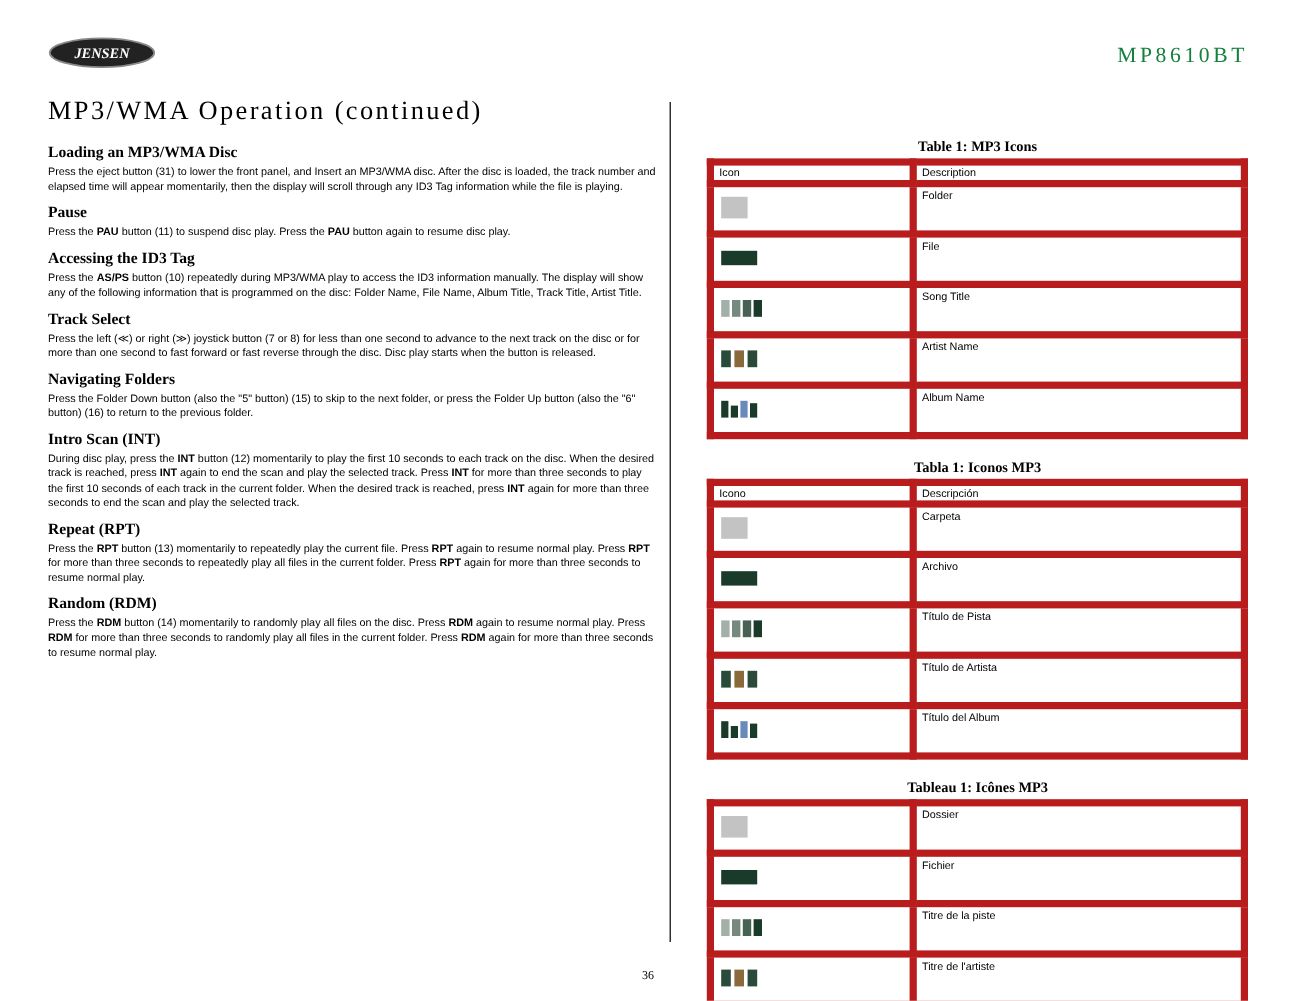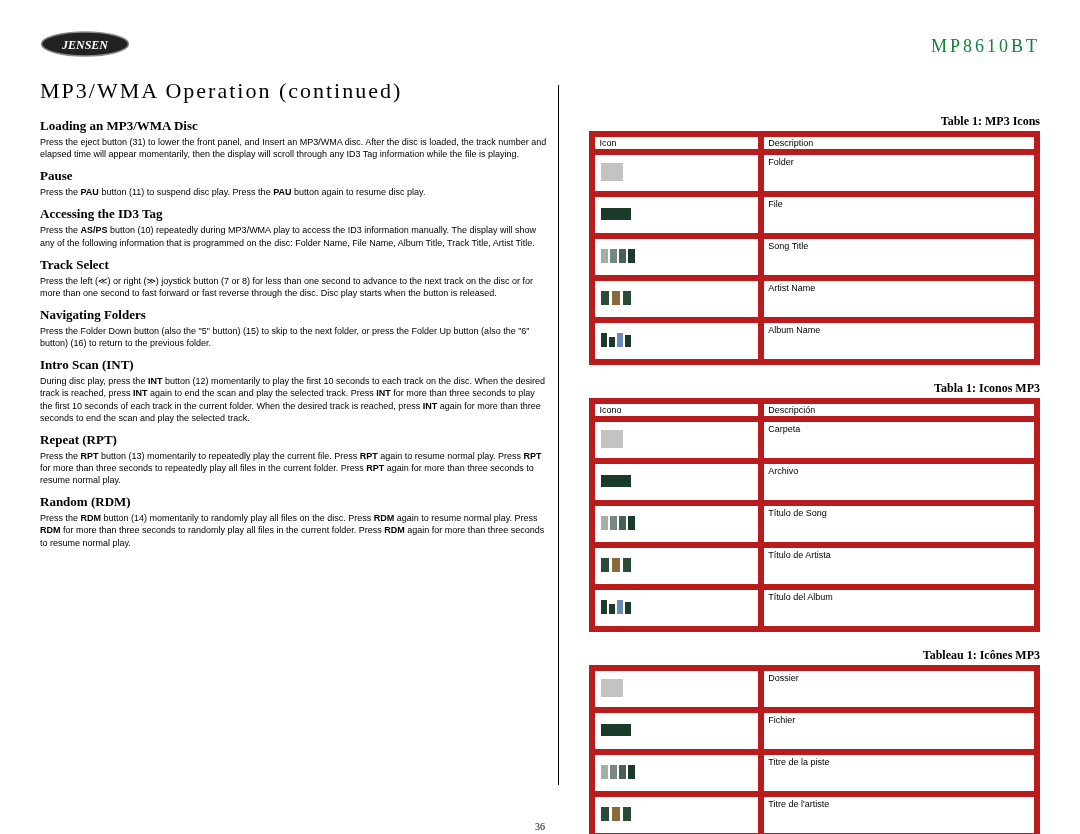--- a/index.html
+++ b/index.html
@@ -7,38 +7,38 @@
 .logo { display:inline-block; }
 .logo svg { width:90px; height:28px; }
 .model { font-family:"Times New Roman",serif; font-size:18px; letter-spacing:3px; color:#15803d; }
 .main-title { font-family:"Times New Roman",serif; font-size:22px; letter-spacing:2px; margin:4px 0 6px 0; font-weight:normal; }
 .columns { display:flex; gap:0; }
 .left-col { width:520px; padding-right:20px; }
 .right-col { width:460px; padding-left:20px; border-left:none; position:relative; }
 .divider { position:absolute; left:558px; top:85px; width:1px; height:700px; background:#000; }
 .sub { font-family:"Times New Roman",serif; font-weight:bold; font-size:13px; margin:8px 0 2px 0; }
 .body-text { font-size:9px; line-height:1.35; text-align:left; }
-.table-title { font-family:"Times New Roman",serif; font-weight:bold; font-size:12px; text-align:right; margin:4px 0 2px 0; }
+.table-title { font-family:"Times New Roman",serif; font-weight:bold; font-size:12px; text-align:center; margin:4px 0 2px 0; }
 table.icons { width:100%; border-collapse:collapse; font-size:9px; margin-bottom:16px; }
 table.icons td { border:6px solid #b91c1c; padding:2px 4px; height:28px; vertical-align:top; }
 table.icons td.hdr { height:auto; padding:1px 4px; }
 table.icons td.iconcell { width:38%; text-align:left; vertical-align:middle; padding:4px 6px; }
 .ic { display:inline-block; }
 .ic-folder { width:22px; height:18px; background:#888; opacity:0.5; }
 .ic-file { width:30px; height:12px; background:#1a3a2a; }
 .ic-song { display:inline-flex; gap:2px; }
 .ic-song span { width:7px; height:14px; background:#1a3a2a; display:inline-block; }
 .ic-song span:nth-child(1){opacity:.4}.ic-song span:nth-child(2){opacity:.6}.ic-song span:nth-child(3){opacity:.8}.ic-song span:nth-child(4){opacity:1}
 .ic-artist { display:inline-flex; gap:3px; }
 .ic-artist span { width:8px; height:14px; background:#2a4a3a; display:inline-block; }
 .ic-artist span:nth-child(2){background:#8a6a3a}
 .ic-album { display:inline-flex; gap:2px; align-items:flex-end; }
 .ic-album span { width:6px; background:#1a3a2a; display:inline-block; }
 .ic-album span:nth-child(1){height:14px}.ic-album span:nth-child(2){height:10px}.ic-album span:nth-child(3){height:14px;background:#6a8aba}.ic-album span:nth-child(4){height:12px}
-.page-num { position:absolute; bottom:2px; left:0; right:0; text-align:center; font-size:10px; font-family:"Times New Roman",serif; }
+.page-num { position:absolute; bottom:15px; left:0; right:0; text-align:center; font-size:10px; font-family:"Times New Roman",serif; }
 b { font-weight:bold; }
 </style>
 </head>
 <body>
 
 <div class="header">
   <span class="logo">
     <svg viewBox="0 0 120 36">
       <ellipse cx="60" cy="18" rx="58" ry="16" fill="#222" stroke="#888" stroke-width="2"></ellipse>
       <text x="60" y="24" font-family="Georgia,serif" font-style="italic" font-weight="bold" font-size="16" fill="#fff" text-anchor="middle">JENSEN</text>
@@ -138,21 +138,21 @@
             <td class="iconcell"><span class="ic ic-file"></span></td>
             <td>Archivo</td>
           </tr>
       <tr>
             <td class="iconcell"><span class="ic ic-song">
                 <span></span>
                 <span></span>
                 <span></span>
                 <span></span>
               </span></td>
-            <td>Título de Song</td>
+            <td>Título de Pista</td>
           </tr>
       <tr>
             <td class="iconcell"><span class="ic ic-artist">
                 <span></span>
                 <span></span>
                 <span></span>
               </span></td>
             <td>Título de Artista</td>
           </tr>
       <tr>

